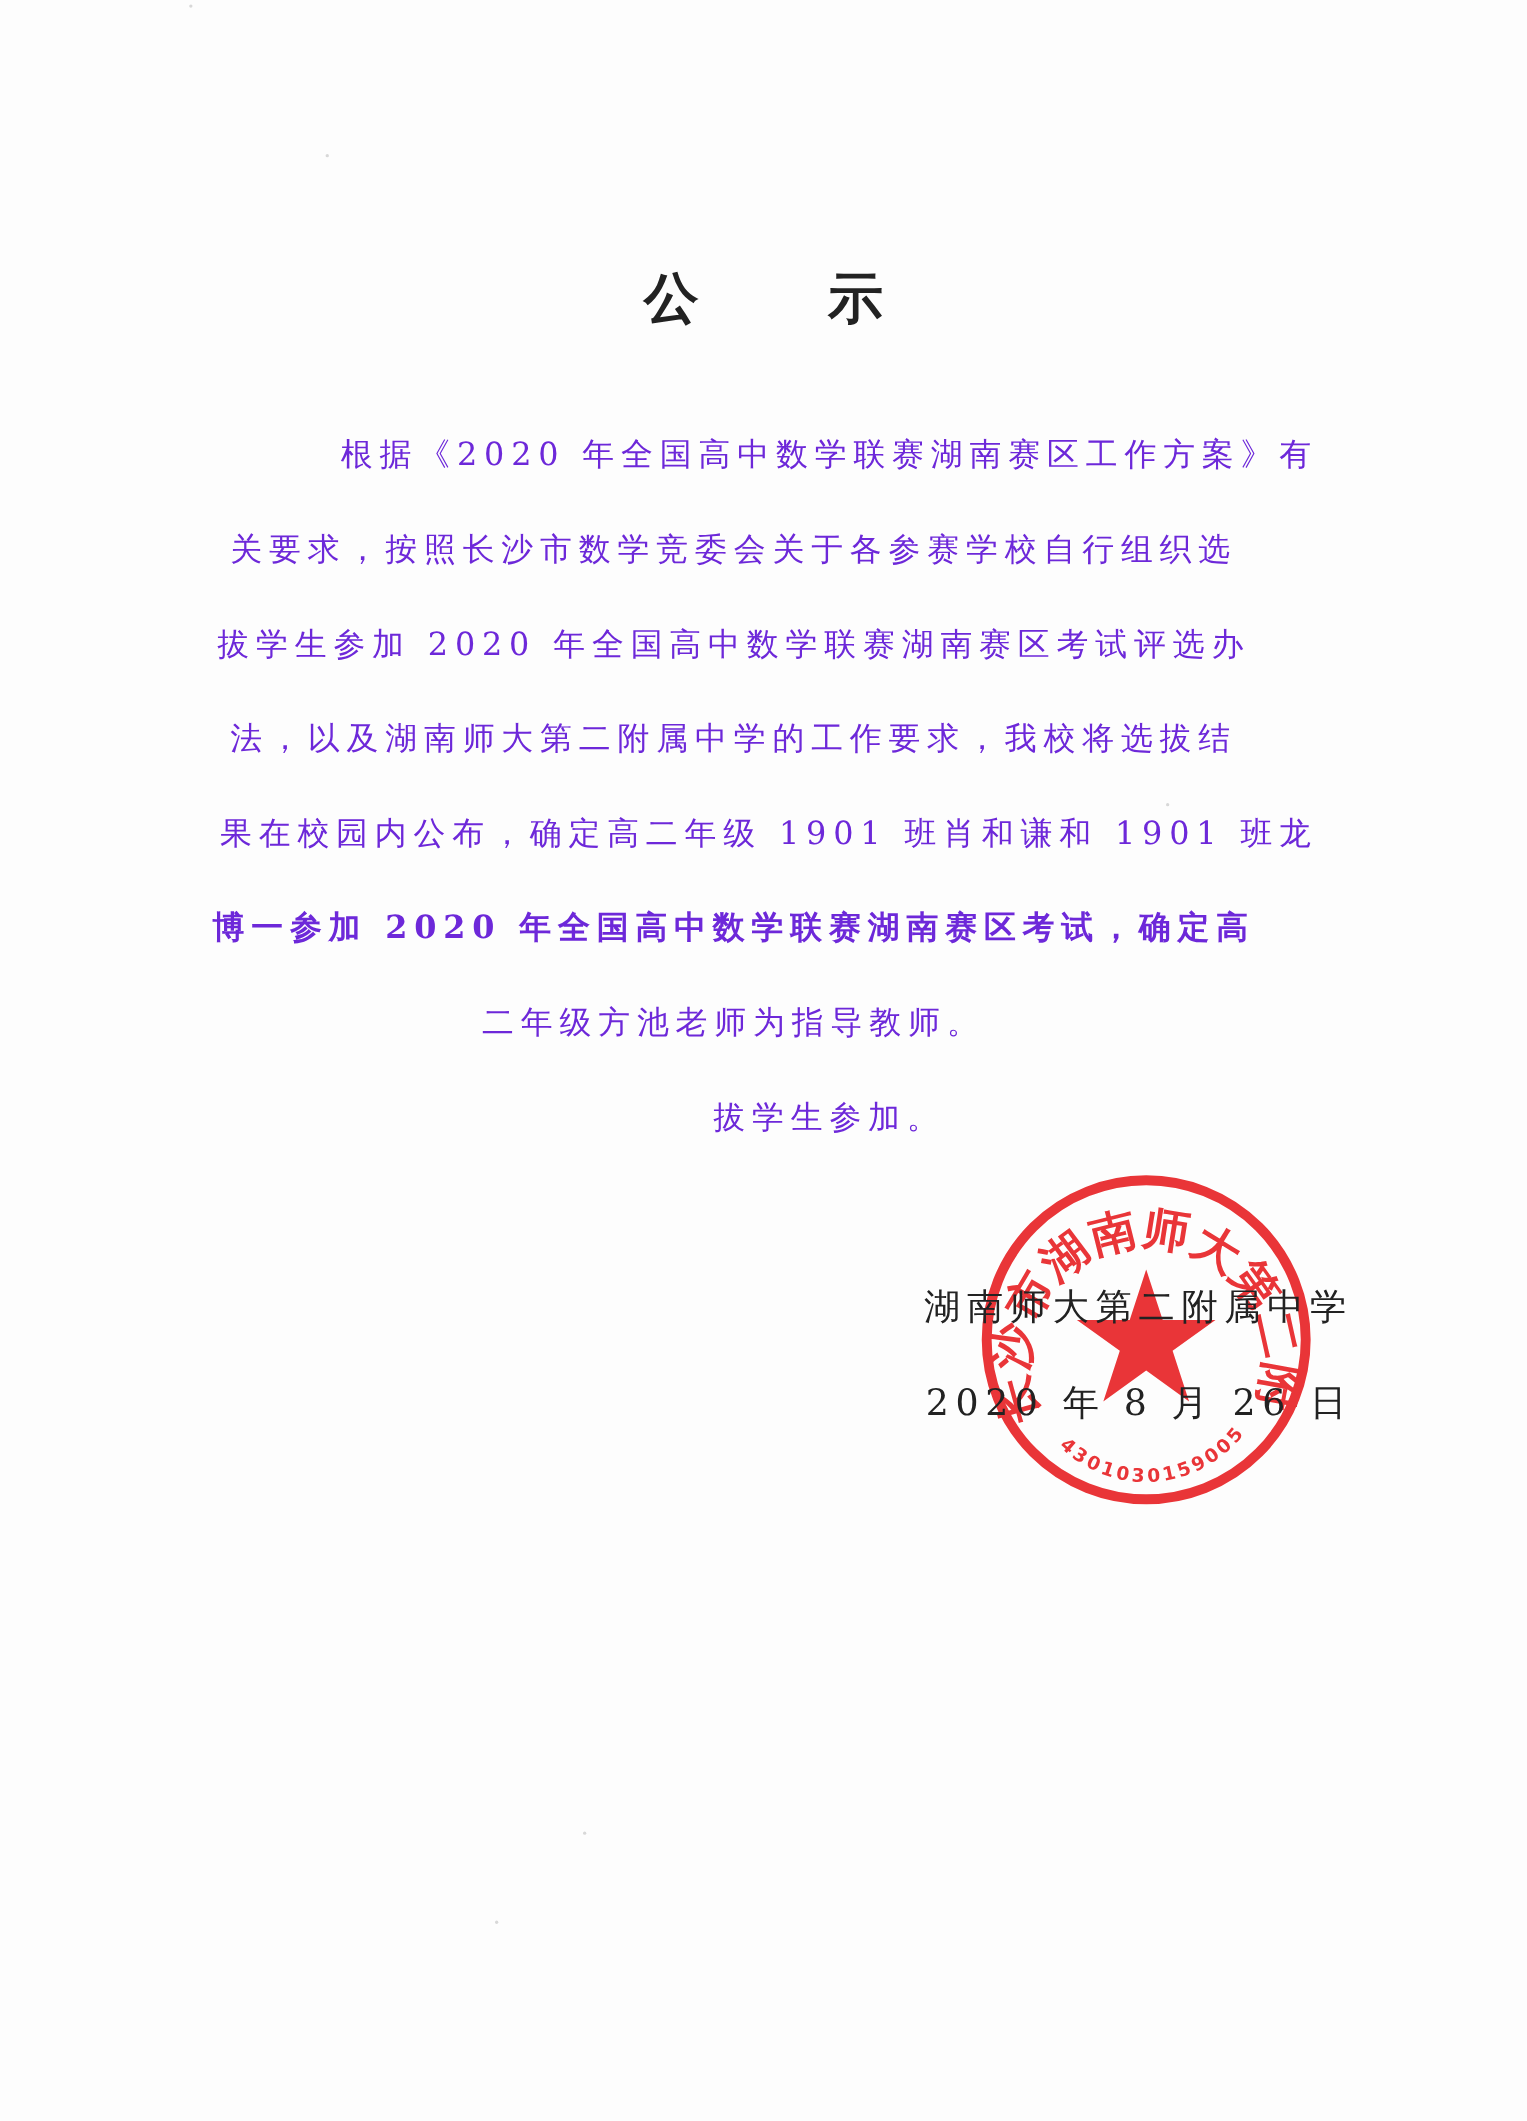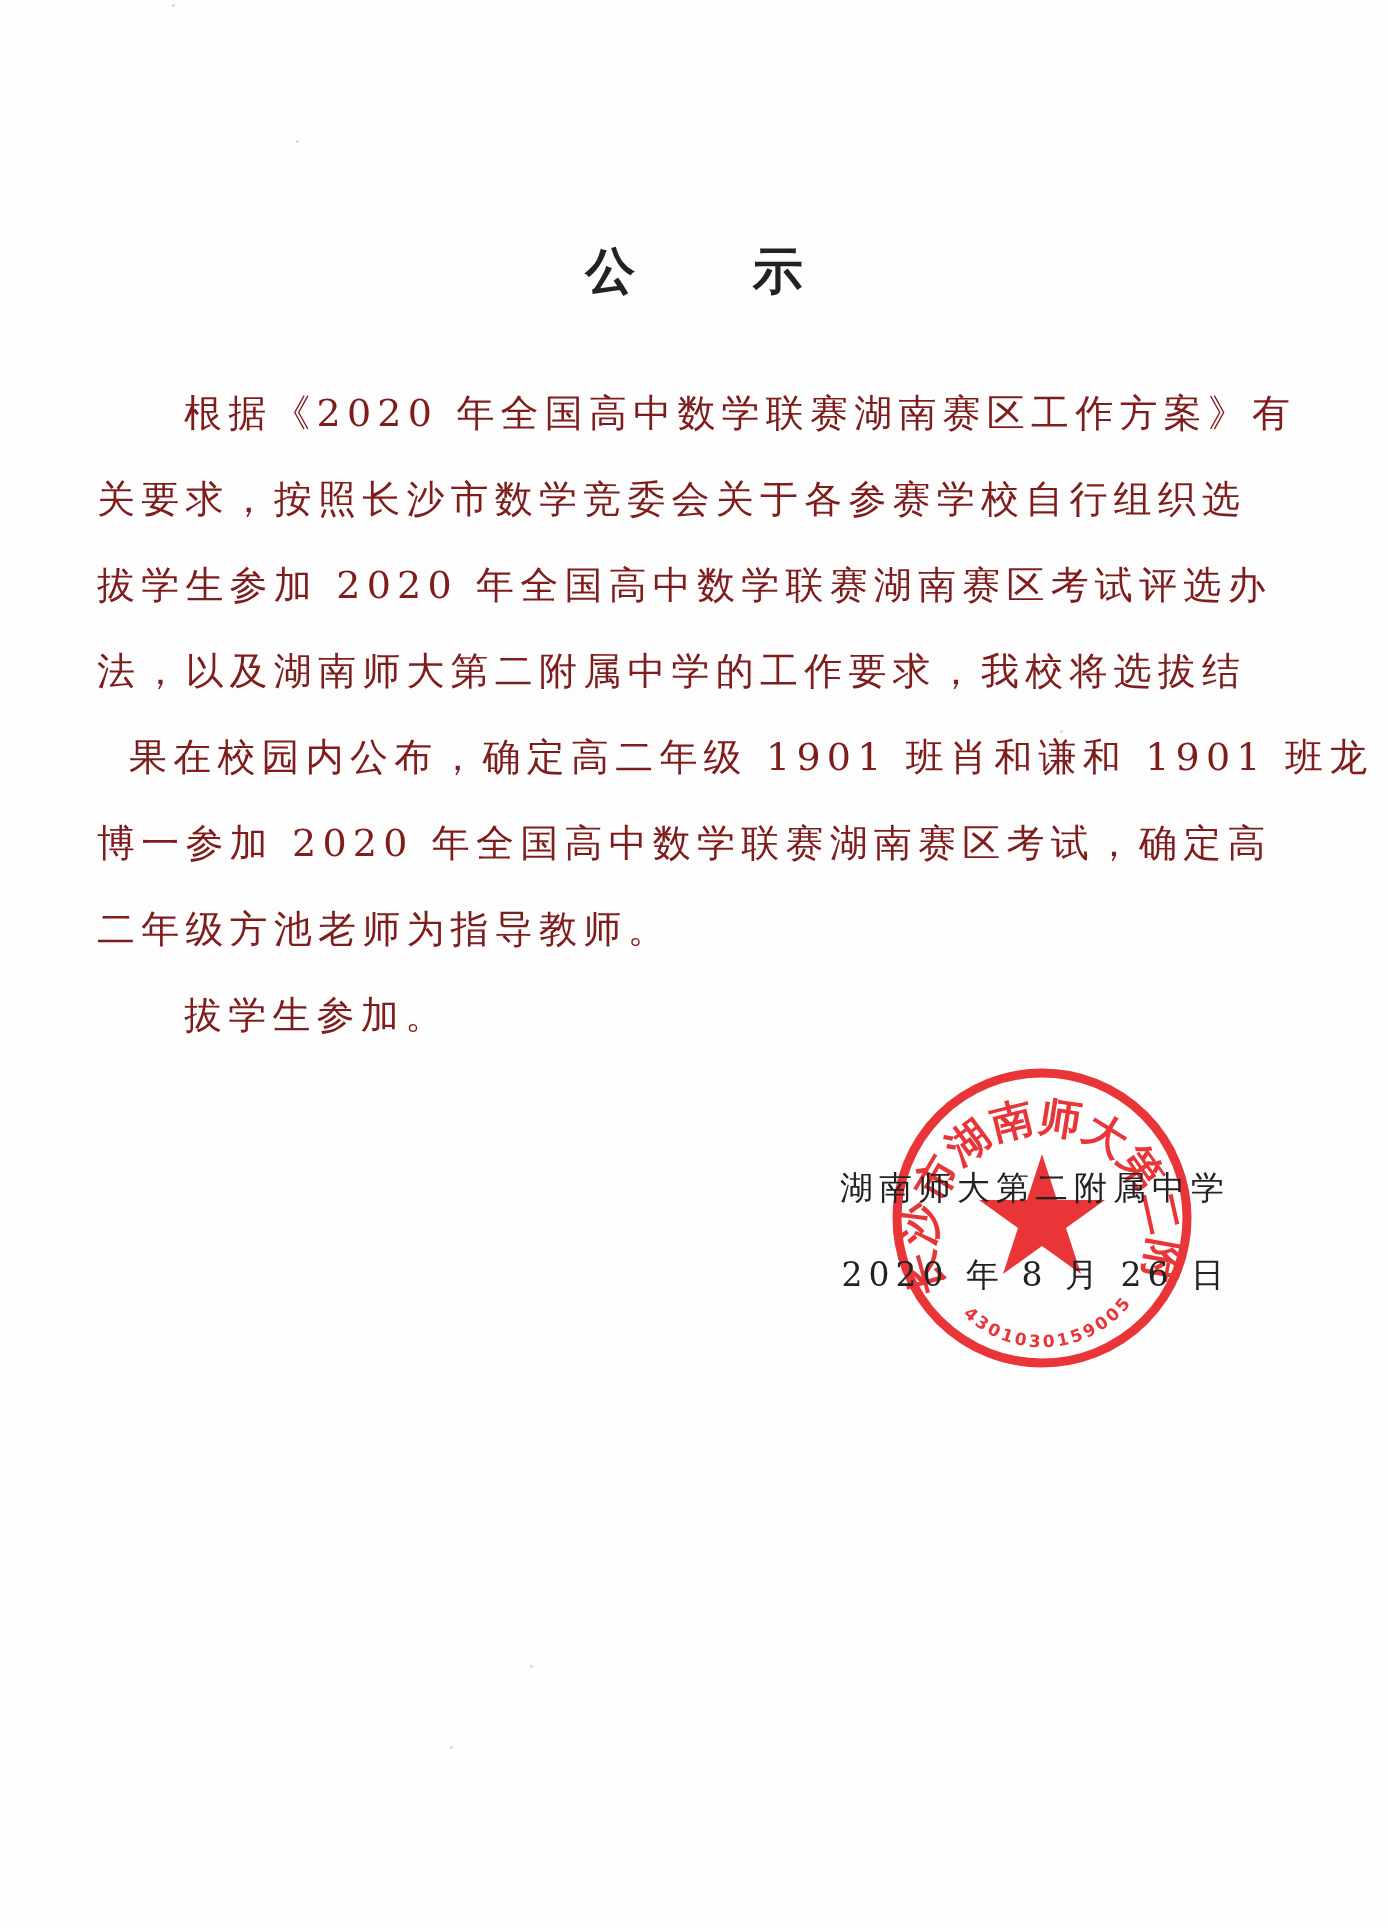--- a/index.html
+++ b/index.html
@@ -10,22 +10,22 @@
     }
     .page { position: absolute; inset: 0; background: #fdfdfd; }
     .title {
       position: absolute; top: 238px; left: 0; width: 1388px;
       text-align: center; font-size: 50px; font-weight: bold;
       letter-spacing: 50px; text-indent: 50px; color: #222;
       font-family: "DejaVu Sans", sans-serif;
     }
     .line {
       position: absolute; left: 97px; width: 1140px;
-      font-size: 38px; line-height: 50px; white-space: nowrap;
-      letter-spacing: 6.2px; color: #7f1d1d;
+      font-size: 29px; line-height: 50px; white-space: nowrap;
+      letter-spacing: 6.2px; color: #6d28d9; text-align: center;
     }
     .line.indent { left: 184px; }
     .sig {
       position: absolute; right: 158px; font-size: 33px; line-height: 50px;
       letter-spacing: 6px; color: #222; white-space: nowrap; z-index: 3;
     }
     .stamp {
       position: absolute; left: 890px; top: 1066px; width: 304px; height: 304px;
       z-index: 2; opacity: 0.93;
     }
@@ -37,21 +37,21 @@
 <div class="page">
 
   <div class="title">公 示</div>
 
   <div>
     <div class="line indent" style="top:388px;">根据《2020 年全国高中数学联赛湖南赛区工作方案》有</div>
     <div class="line" style="top:474px;">关要求，按照长沙市数学竞委会关于各参赛学校自行组织选</div>
     <div class="line" style="top:560px;">拔学生参加 2020 年全国高中数学联赛湖南赛区考试评选办</div>
     <div class="line" style="top:646px;">法，以及湖南师大第二附属中学的工作要求，我校将选拔结</div>
     <div class="line" style="top:732px;margin-left:32px;">果在校园内公布，确定高二年级 1901 班肖和谦和 1901 班龙</div>
-    <div class="line" style="top:818px;">博一参加 2020 年全国高中数学联赛湖南赛区考试，确定高</div>
+    <div class="line" style="top:818px;font-weight:bold;">博一参加 2020 年全国高中数学联赛湖南赛区考试，确定高</div>
     <div class="line" style="top:904px;">二年级方池老师为指导教师。</div>
   </div>
 
   <div class="line indent" style="top:990px;">拔学生参加。</div>
 
   <div class="sig" style="top:1163px;">湖南师大第二附属中学</div>
   <div class="sig" style="top:1250px;">2020 年 8 月 26 日</div>
 
   <div class="stamp">
     <svg width="304" height="304" viewBox="0 0 304 304">

